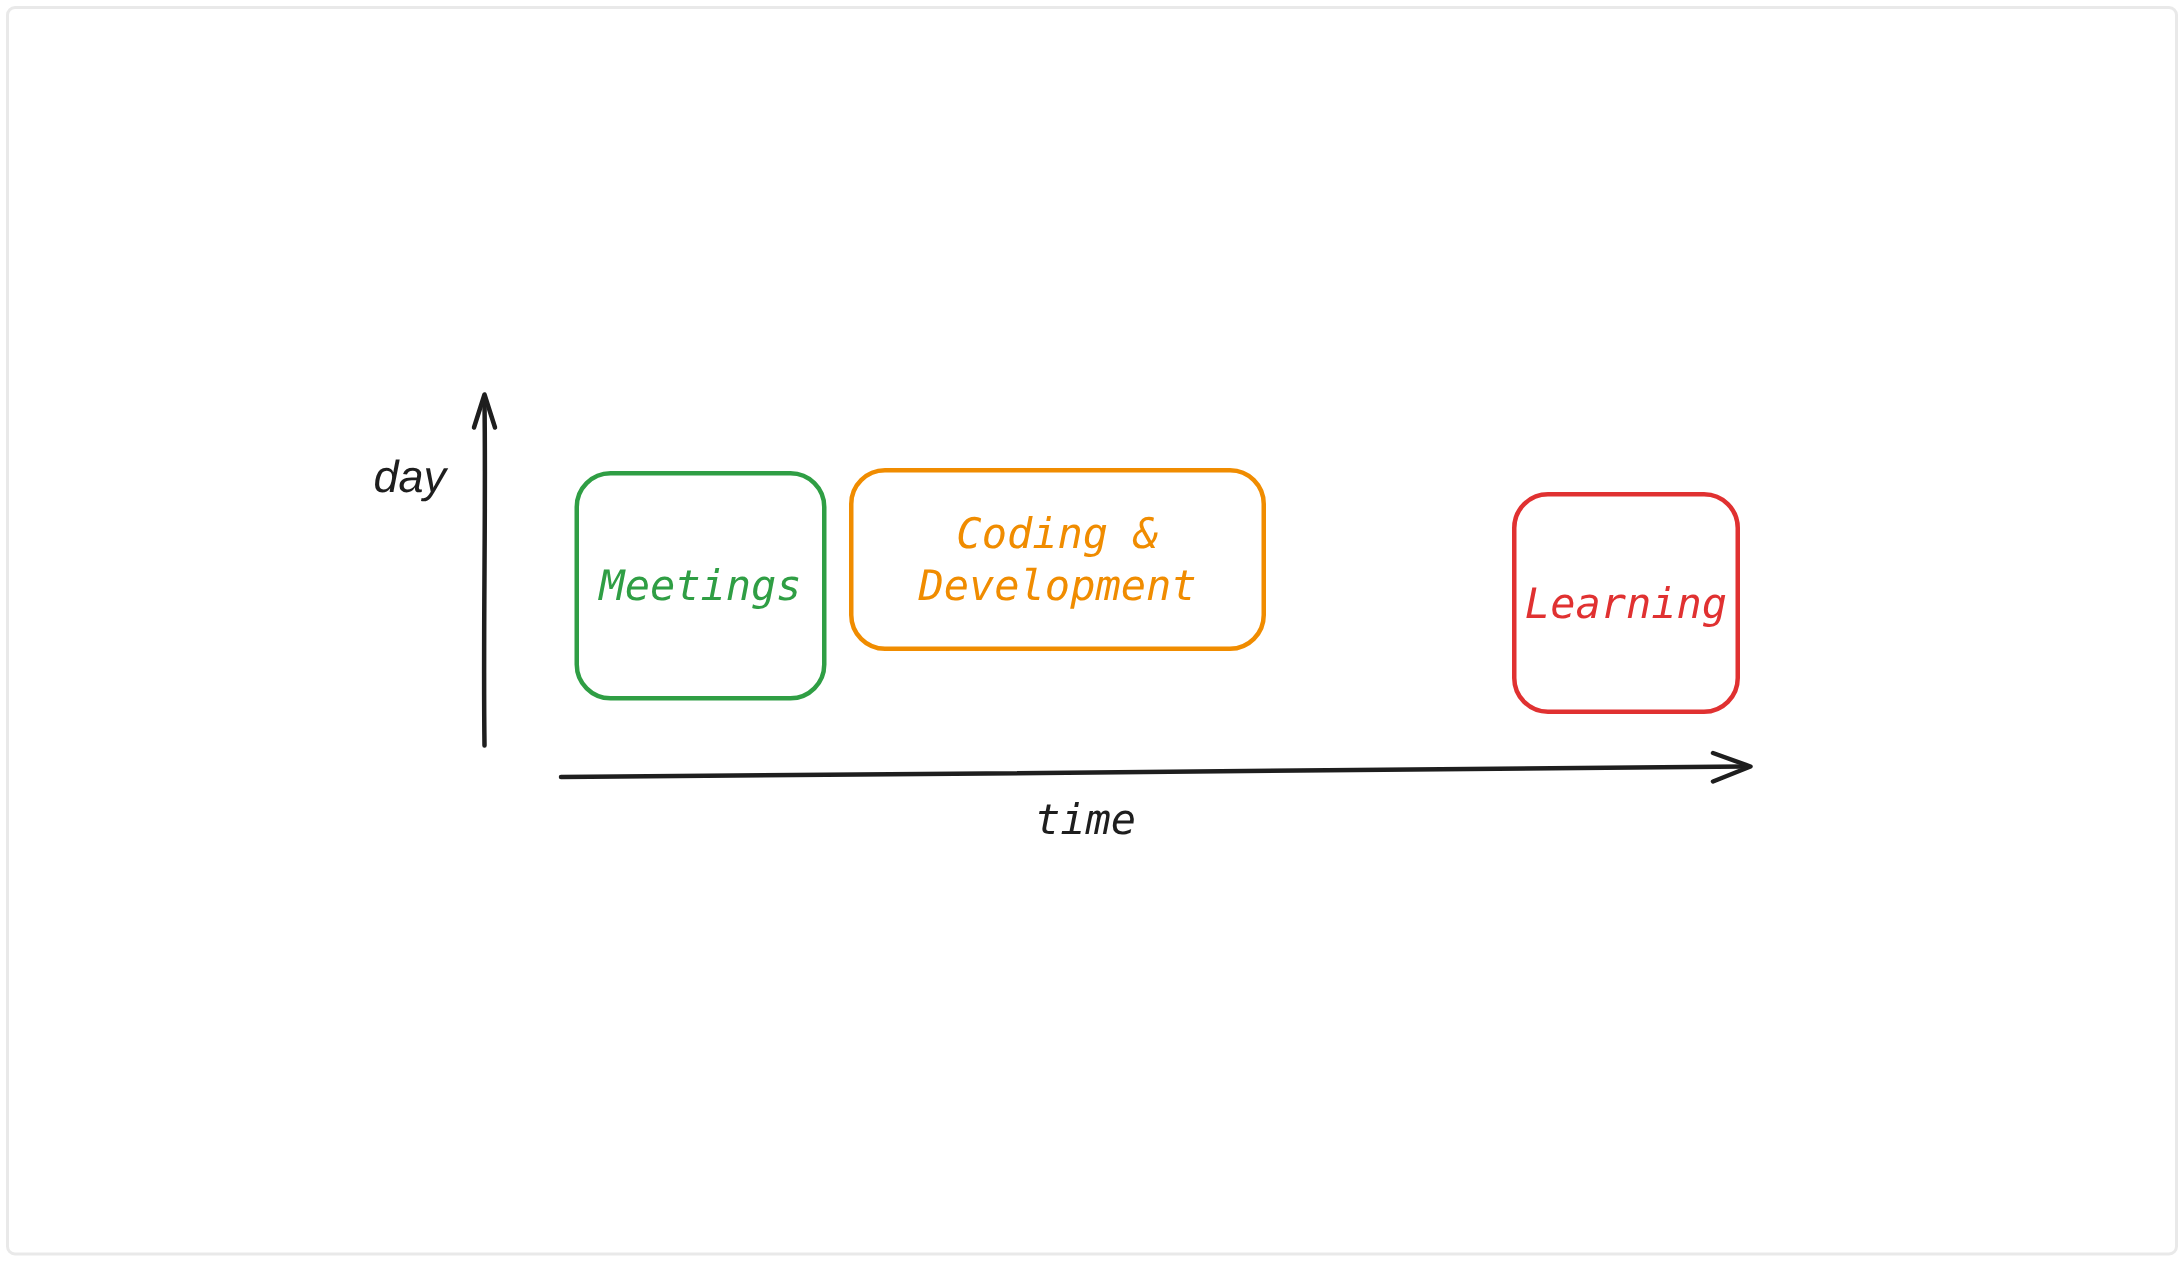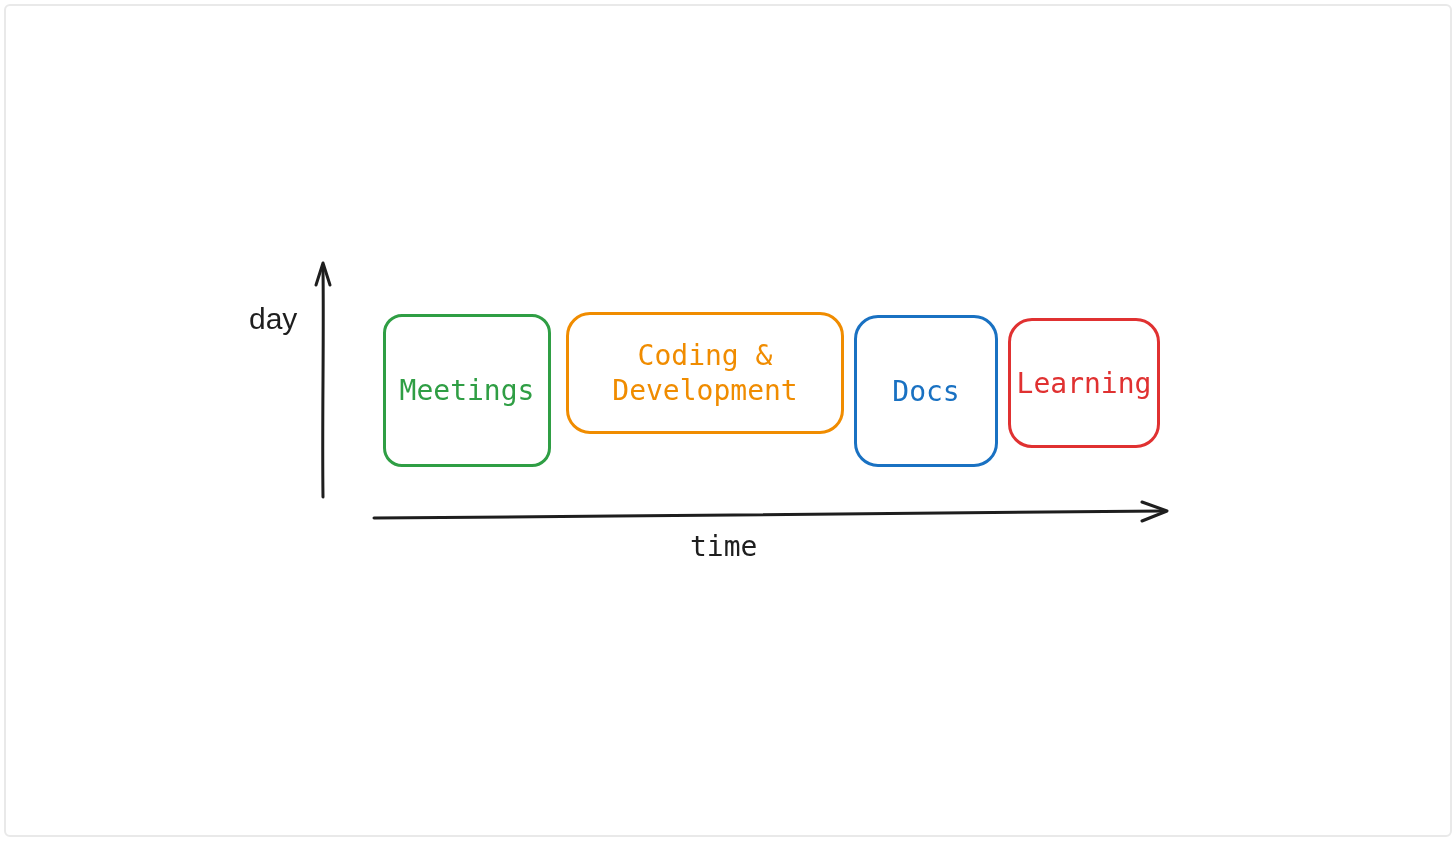--- a/index.html
+++ b/index.html
@@ -4,20 +4,21 @@
 <style>
   html, body { margin: 0; padding: 0; background: #ffffff; }
 
   .page {
     position: relative;
     width: 1456px;
     height: 841px;
     background: #ffffff;
     overflow: hidden;
     font-family: "DejaVu Sans Mono", monospace;
+    font-style: italic;
   }
 
   .frame {
     position: absolute;
     inset: 4px;
     border: 2px solid #e9e9e9;
     border-radius: 6px;
     pointer-events: none;
   }
 
@@ -56,24 +57,24 @@
     justify-content: center;
     text-align: center;
     background: #ffffff;
     border: 3px solid #1e1e1e; 
     border-radius: 24px;
     font-size: 28px;
     line-height: 35px;
     padding: 0 10px;
   }
 
-  .box-meetings  { left: 383px;  top: 314px; width: 168px; height: 153px; border-radius: 19px; }
+  .box-meetings  { left: 383px;  top: 314px; width: 168px; height: 153px; }
   .box-coding    { left: 566px;  top: 312px; width: 278px; height: 122px; }
   .box-docs      { left: 854px;  top: 315px; width: 144px; height: 152px; }
-  .box-learning  { left: 1008px; top: 318px; width: 152px; height: 130px; }
+  .box-learning  { left: 1008px; top: 328px; width: 152px; height: 148px; }
 </style>
 </head>
 <body>
 
 <div class="page">
 
   <div class="frame"></div>
 
   <svg class="axis-svg" width="1456" height="841" viewBox="0 0 1456 841" aria-hidden="true">
     <g stroke="#1e1e1e" stroke-width="3" fill="none" stroke-linecap="round" stroke-linejoin="round">
@@ -83,19 +84,18 @@
       <path d="M1142 502 L1167 511 L1142 521"></path>
     </g>
   </svg>
 
   <div class="axis-label label-day">day</div>
 
   <div class="task-box box-meetings" style="border-color: rgb(47, 158, 68); color: rgb(47, 158, 68);">Meetings</div>
 
   <div class="task-box box-coding" style="border-color: rgb(240, 140, 0); color: rgb(240, 140, 0);">Coding &amp; Development</div>
 
-  <div class="task-box box-docs" style="border-color: rgb(25, 113, 194); color: rgb(25, 113, 194);">Docs</div>
 
   <div class="task-box box-learning" style="border-color: rgb(224, 49, 49); color: rgb(224, 49, 49);">Learning</div>
 
   <div class="axis-label label-time">time</div>
 
 </div>
 
 </body></html>

